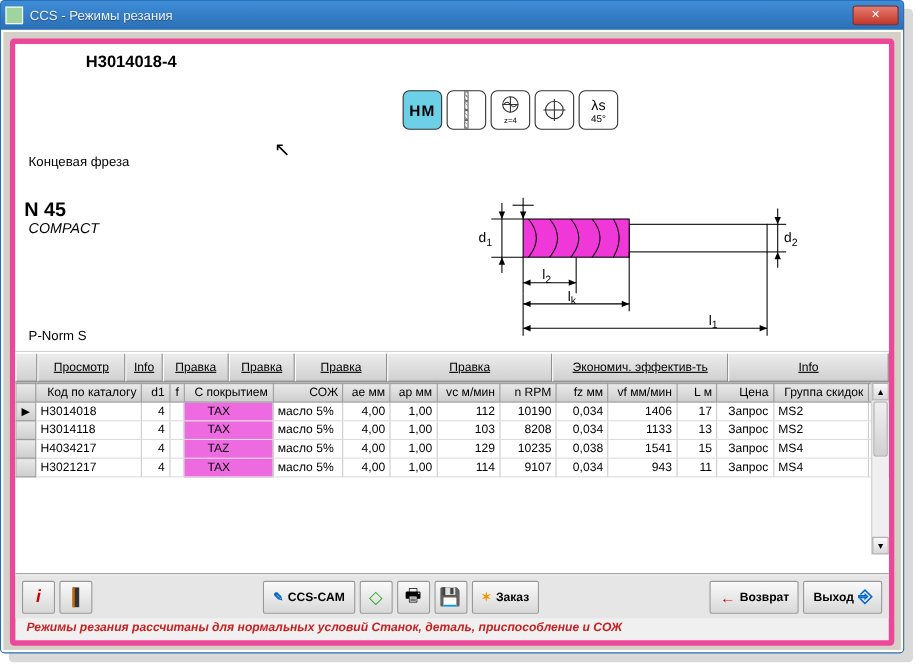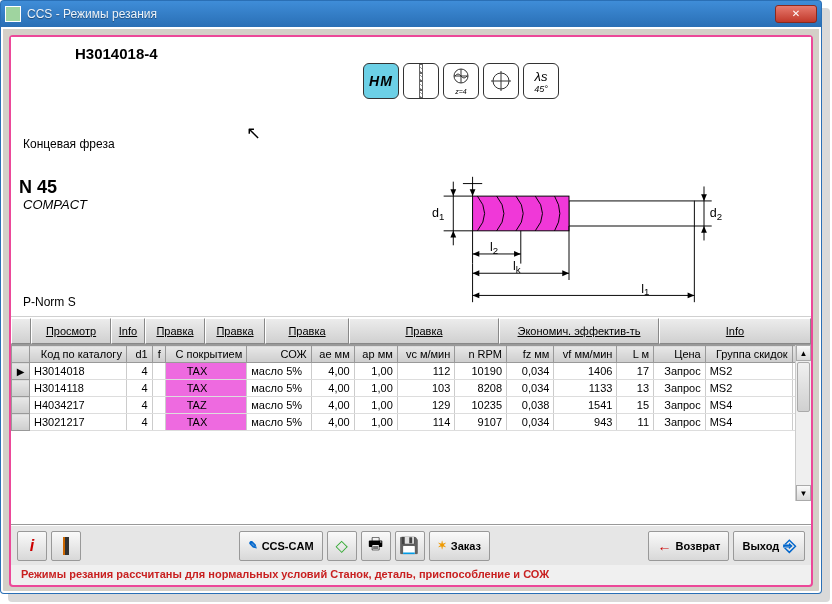--- a/index.html
+++ b/index.html
@@ -4,25 +4,25 @@
 <style>
 * { box-sizing: border-box; margin: 0; padding: 0; }
 body { width: 832px; height: 604px; font-family: Tahoma, Arial, sans-serif; font-size: 11px; background: #fff; overflow: hidden; }
 .shadow { position: absolute; top: 8px; left: 8px; width: 822px; height: 594px; background: rgba(0,0,0,0.15); border-radius: 4px; }
 .window { position: absolute; top: 0; left: 0; width: 822px; height: 594px; background: #2a6fb5; border-radius: 4px; padding: 1px; }
 .titlebar { height: 26px; background: linear-gradient(#3f8dd8,#2a6fb5); display: flex; align-items: center; padding: 0 4px; border-radius: 3px 3px 0 0; }
 .titlebar .icon { width:16px; height:16px; background:#9fd49f; border:1px solid #fff; margin-right:6px; }
 .titlebar .title { color:#ecf3fa; font-weight:normal; flex:1; text-shadow:0 1px 1px rgba(0,0,0,.4); font-size:12px; }
 .close-btn { width:42px; height:18px; background:linear-gradient(#e77a6e,#c1392b); border:1px solid #8a2a1f; border-radius:3px; color:#fff; text-align:center; font-size:10px; line-height:15px; cursor:pointer; }
 .frame { background:#d4d0c8; border:2px solid #fff; border-radius:0 0 3px 3px; height:566px; padding:6px; }
-.inner { background:#f0f0f0; border:2px solid #ec4899; border-radius:4px; height:552px; display:flex; flex-direction:column; }
+.inner { background:#f0f0f0; border:5px solid #ec4899; border-radius:4px; height:552px; display:flex; flex-direction:column; }
 .top { background:#fff; padding:8px 14px 4px; border-bottom:1px solid #d0d0d0; position:relative; height:280px; }
 .prodid { font-weight:bold; font-size:15px; margin-left:50px; }
 .cursor { position:absolute; left:235px; top:85px; font-size:18px; pointer-events:none; }
-.iconrow { position:absolute; left:352px; top:26px; display:flex; gap:4px;font-style:italic; }
+.iconrow { position:absolute; left:352px; top:42px; display:flex; gap:4px; }
 .ibox { width:36px; height:36px; border:1px solid #333; border-radius:6px; display:flex; flex-direction:column; align-items:center; justify-content:center; font-size:9px; background:#fff; }
 .ibox.hm { background:#6cd0e6; font-size:14px; font-weight:bold; letter-spacing:1px; }
 .hatch { width:4px; height:24px; border:1px solid #666; display:inline-block; margin:0 1px; background:repeating-linear-gradient(45deg,#999,#999 1px,#fff 1px,#fff 3px); }
 .label-small { position:absolute; left:12px; top:100px; font-size:12px; }
 .n45 { position:absolute; left:8px; top:140px; font-size:18px; font-weight:bold; }
 .compact { position:absolute; left:12px; top:160px; font-style:italic; font-size:13px; }
 .pnorm { position:absolute; left:12px; top:258px; font-size:12px; }
 .diagram { position:absolute; left:408px; top:135px; width:300px; height:135px; }
 .btnbar { background:#cfcfcf; border-top:1px solid #fff; border-bottom:1px solid #999; display:flex; height:28px; }
 .btnbar .bcell { border:1px solid #888; border-top:1px solid #fff; border-left:1px solid #fff; background:linear-gradient(#ececec,#d0d0d0); display:flex; align-items:center; justify-content:center; font-size:11px; text-decoration:underline; cursor:pointer; }
@@ -35,21 +35,21 @@
 .coat { background:#ee6ae0;padding-left:21px; }
 .rowh { width:16px; background:linear-gradient(#e8e8e8,#cdcdcd); border:1px solid #999; text-align:center; font-size:10px; }
 .scrollbar-v { width:16px; height:156px; background:#efefef; position:absolute; right:0; top:0; border-left:1px solid #ccc; display:flex; flex-direction:column; }
 .sarrow{ height:16px; background:linear-gradient(#fafafa,#d8d8d8); border:1px solid #aaa; font-size:8px; display:flex; align-items:center; justify-content:center; cursor:pointer; }
 .sthumb{ flex:none; height:50px; background:linear-gradient(#f0f0f0,#d0d0d0); border:1px solid #aaa; margin:1px; border-radius:2px; cursor:pointer; }
 .strack{flex:1}
 .bottombar { height:40px; background:#e6e6e6; display:flex; align-items:center; padding:4px 6px; gap:4px; border-top:1px solid #fff; }
 .sqbtn { width:30px; height:30px; background:linear-gradient(#fafafa,#d8d8d8); border:1px solid #999; border-radius:2px; display:flex; align-items:center; justify-content:center; cursor:pointer; font-size:16px; }
 .lbtn { height:30px; padding:0 8px; background:linear-gradient(#fafafa,#d8d8d8); border:1px solid #999; border-radius:2px; display:flex; align-items:center; cursor:pointer; font-size:11px; font-weight:bold; gap:4px; }
 .spacer{flex:1}
-.status { font-size:11px; font-weight:bold; color:#c82020; padding:3px 10px 5px; }
+.status { font-size:11px; font-style:italic; font-weight:bold; color:#c82020; padding:3px 10px 5px; }
 svg { overflow:visible; }
 .arrow-red{color:#c00;font-weight:bold;font-size:14px;}
 </style>
 </head>
 <body>
 
 <div class="shadow"></div>
 <div class="window">
   <div class="titlebar">
     <div class="icon"></div>

